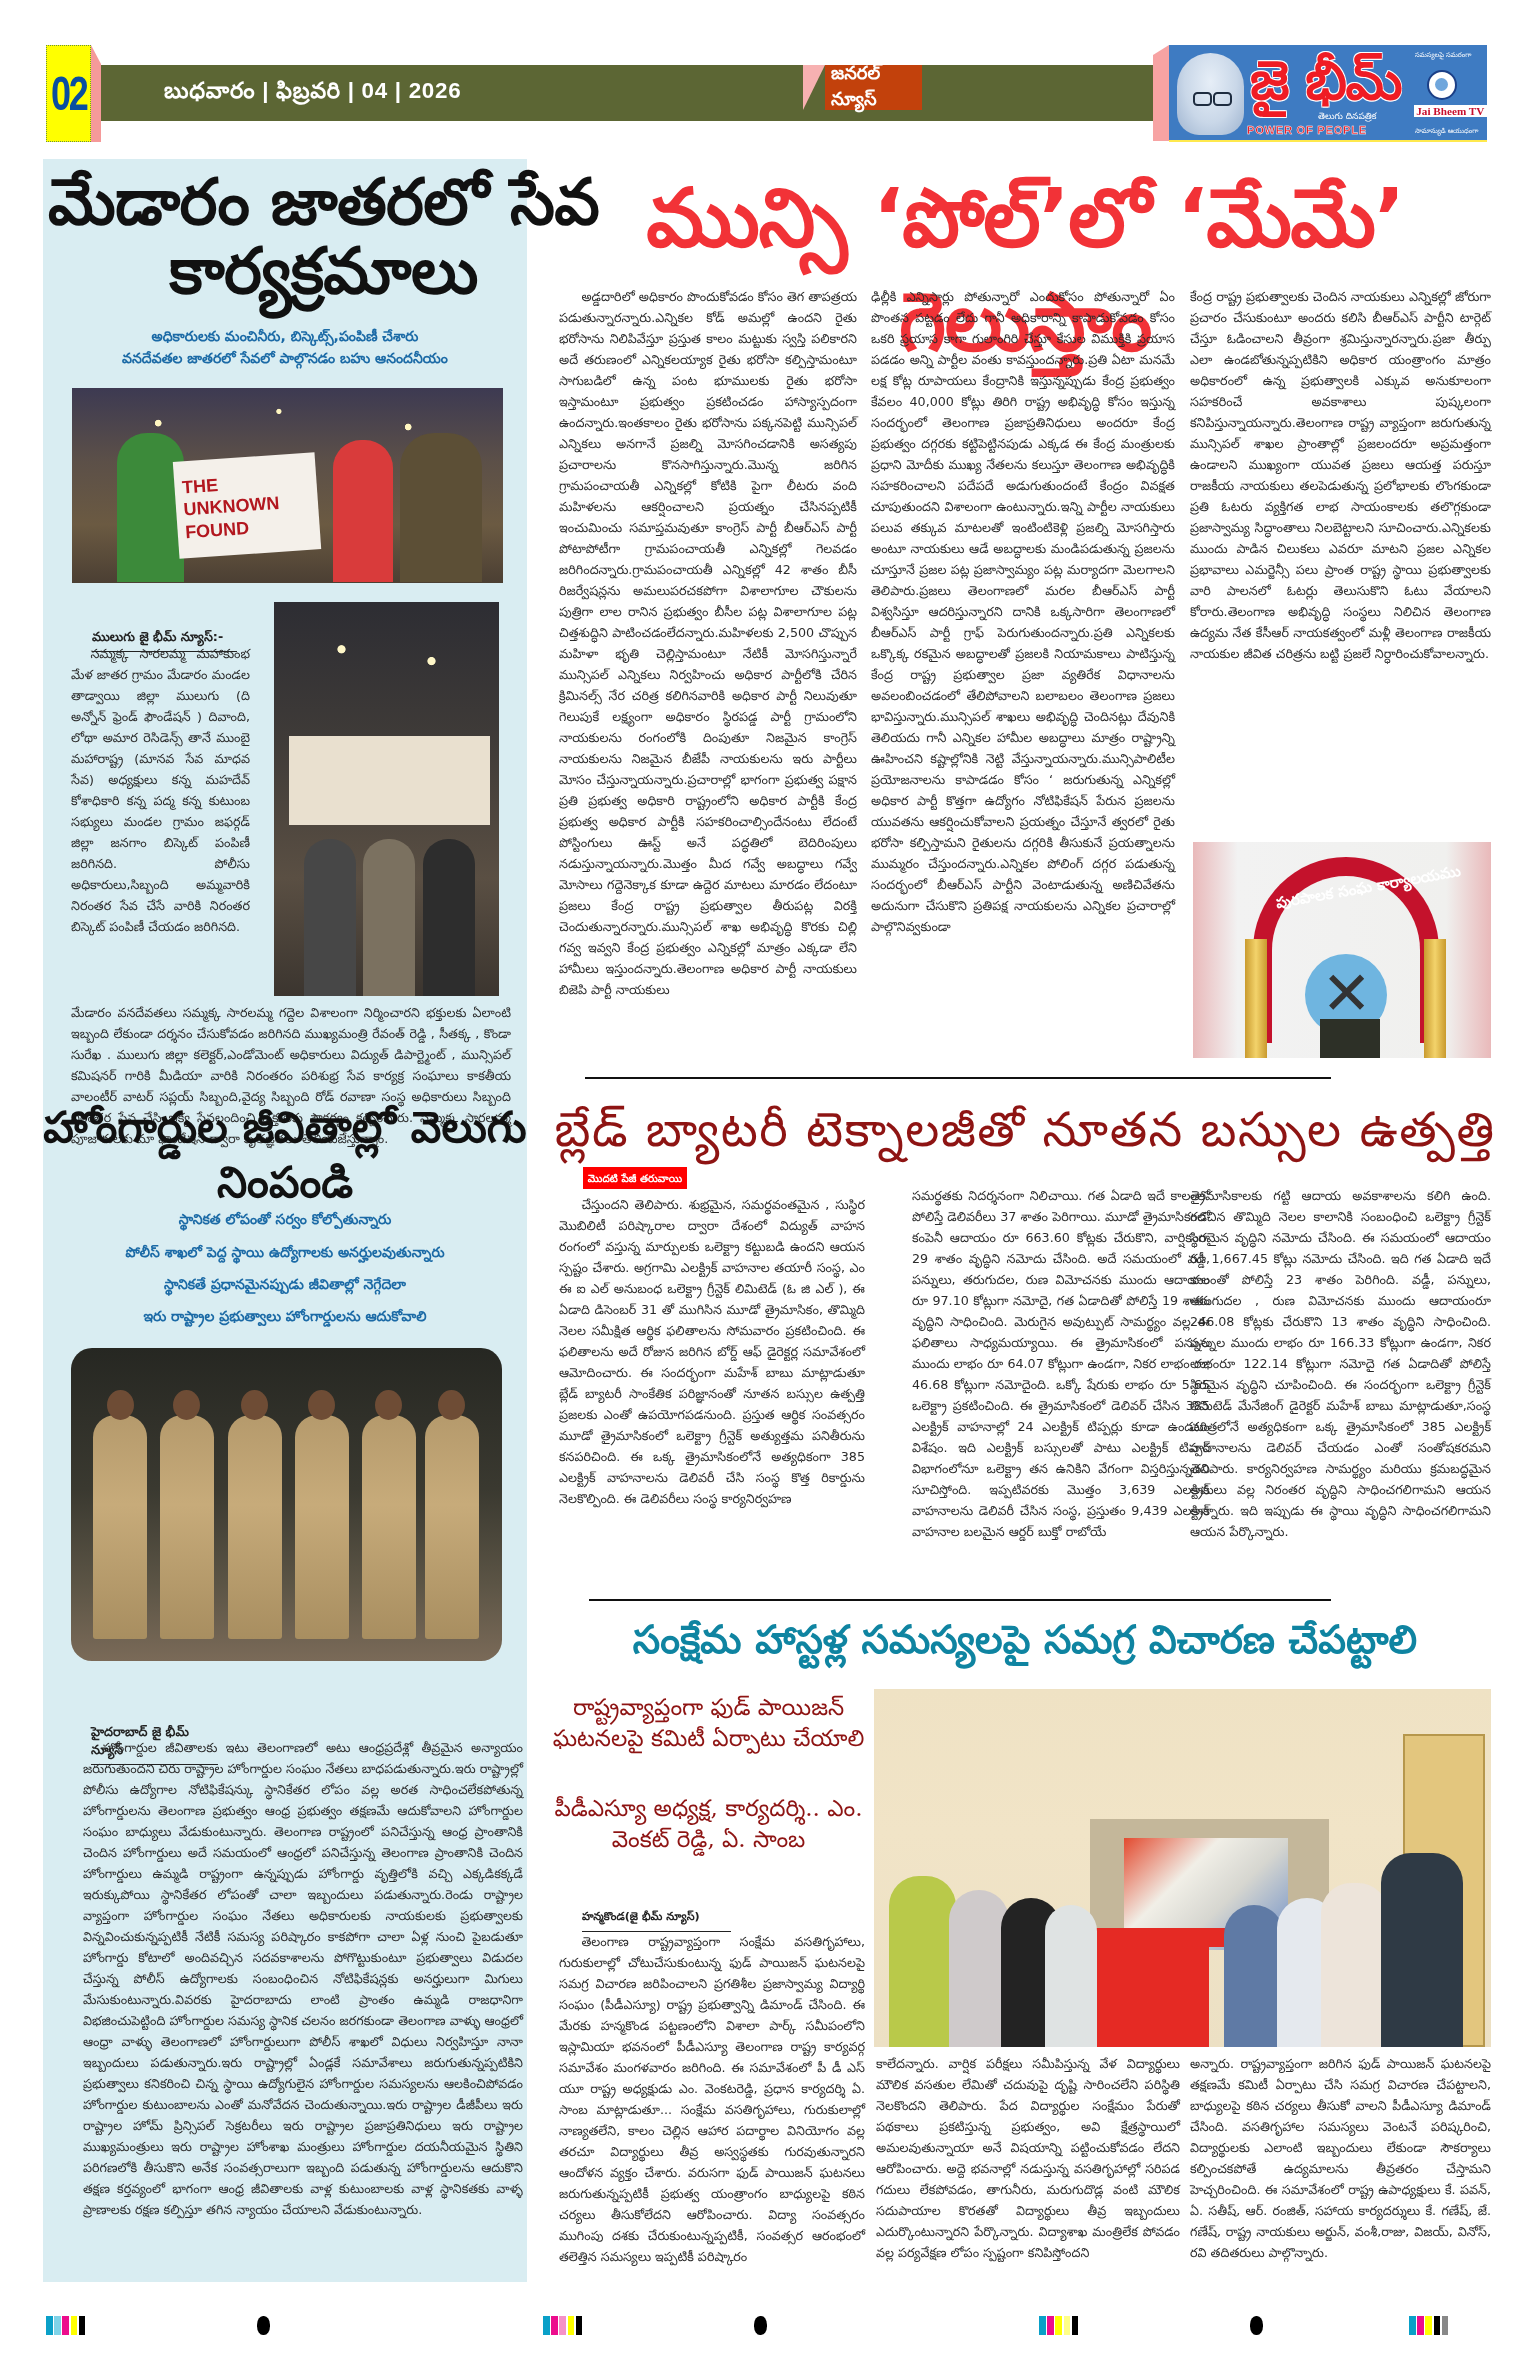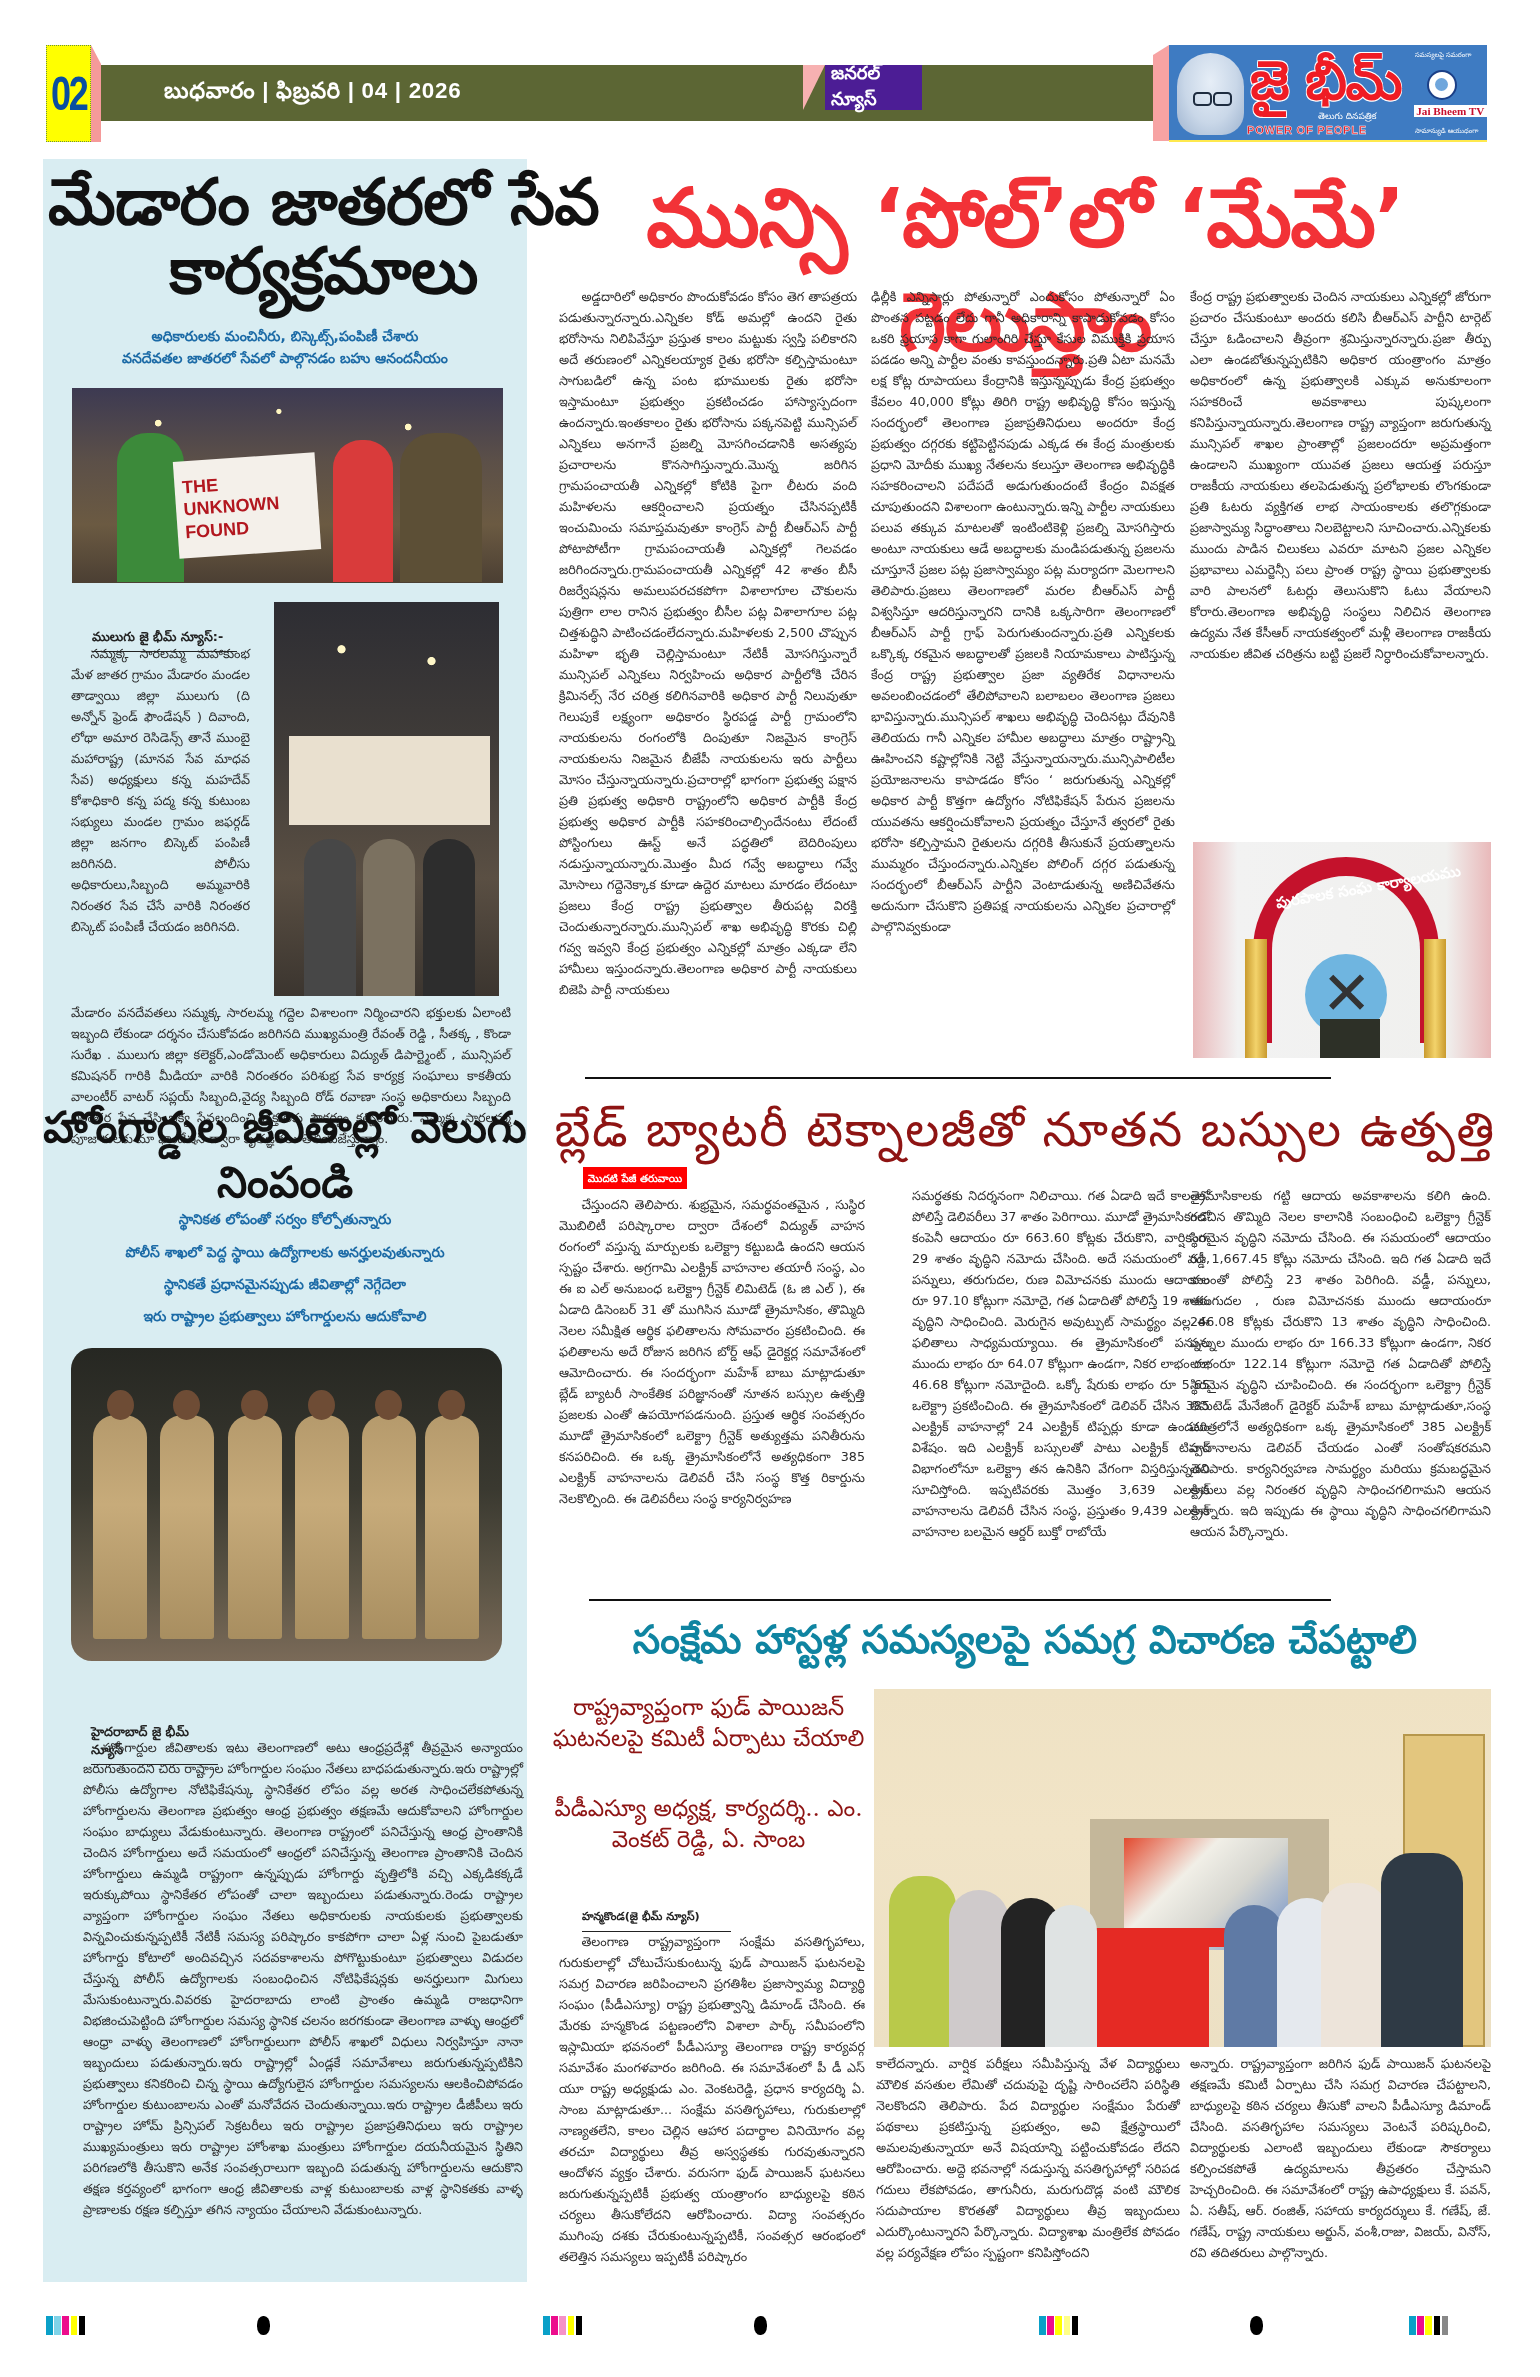--- a/index.html
+++ b/index.html
@@ -6,21 +6,21 @@
   html, body { width: 1541px; height: 2377px; background: #ffffff; overflow: hidden; }
   body { position: relative; font-family: "DejaVu Sans", sans-serif; color: #222; }
 
   
   .hdr-pagebox { position: absolute; left: 46px; top: 45px; width: 45px; height: 97px; background: #ffff00; border: 0.7px dotted #6a8f3c; display: flex; align-items: center; justify-content: center; }
   .hdr-pagebox span { font-family: "Liberation Sans", sans-serif; font-weight: 700; font-size: 48px; color: #0a4ea0; letter-spacing: -3px; transform: scaleX(0.75); }
   .hdr-pagebox-fold { position: absolute; left: 91px; top: 45px; width: 0; height: 0; border-top: 19.4px solid transparent; border-left: 10.4px solid #f59a9a; border-bottom: 78px solid #f59a9a; }
   .hdr-bar { position: absolute; left: 78px; top: 65px; width: 1096px; height: 56px; background: #5c6634; }
   .hdr-date { position: absolute; left: 164px; top: 78px; color: #fff; font-family: "Liberation Sans", sans-serif; font-weight: 700; font-size: 22.4px; letter-spacing: 0.7px; }
   .hdr-section-fold { position: absolute; left: 803px; top: 65px; width: 0; height: 0; border-left: 22.4px solid #f7b1b1; border-bottom: 45px solid transparent; }
-  .hdr-section { position: absolute; left: 825px; top: 65px; width: 97px; height: 45px; background: #4c1d95; color: #fff; font-weight: 700; font-size: 18px; display: flex; align-items: center; justify-content: center; padding: 0 6px; }
+  .hdr-section { position: absolute; left: 825px; top: 65px; width: 97px; height: 45px; background: #c2410c; color: #fff; font-weight: 700; font-size: 18px; display: flex; align-items: center; justify-content: center; padding: 0 6px; }
   .hdr-section { width: 97px; }
 
   
   .mast-fold { position: absolute; left: 1153px; top: 45px; width: 0; height: 0; border-top: 10.4px solid transparent; border-right: 16.4px solid #f7a3a3; border-bottom: 86px solid #f7a3a3; transform: translateX(0); }
   .mast-panel { position: absolute; left: 1169px; top: 45px; width: 318px; height: 97px; background: #3e7bc2; border-bottom: 2.2px solid #ffe94d; overflow: hidden; }
   .mast-portrait { position: absolute; left: 7.5px; top: 7.5px; width: 67px; height: 82px; border-radius: 34px 34px 22.4px 22.4px; background: radial-gradient(ellipse at 50% 35%, #e6eef7 0%, #c9d7e8 55%, #9db3cf 100%); }
   .mast-portrait::before { content: ""; position: absolute; left: 16.4px; top: 39px; width: 15px; height: 10.4px; border: 2.2px solid #1e2c3f; border-radius: 4.5px; }
   .mast-portrait::after { content: ""; position: absolute; left: 36px; top: 39px; width: 15px; height: 10.4px; border: 2.2px solid #1e2c3f; border-radius: 4.5px; }
   .mast-title { position: absolute; left: 81px; top: 0px; color: #ef1c24; font-weight: 900; font-size: 54px; line-height: 72px; font-family: "DejaVu Sans", sans-serif; text-shadow: 0.7px 0.7px 0 #fff, -0.7px -0.7px 0 #fff, 0.7px -0.7px 0 #fff, -0.7px 0.7px 0 #fff; letter-spacing: -1.5px; }
   .mast-sub { position: absolute; left: 149px; top: 66px; color: #fff; font-size: 9px; }

